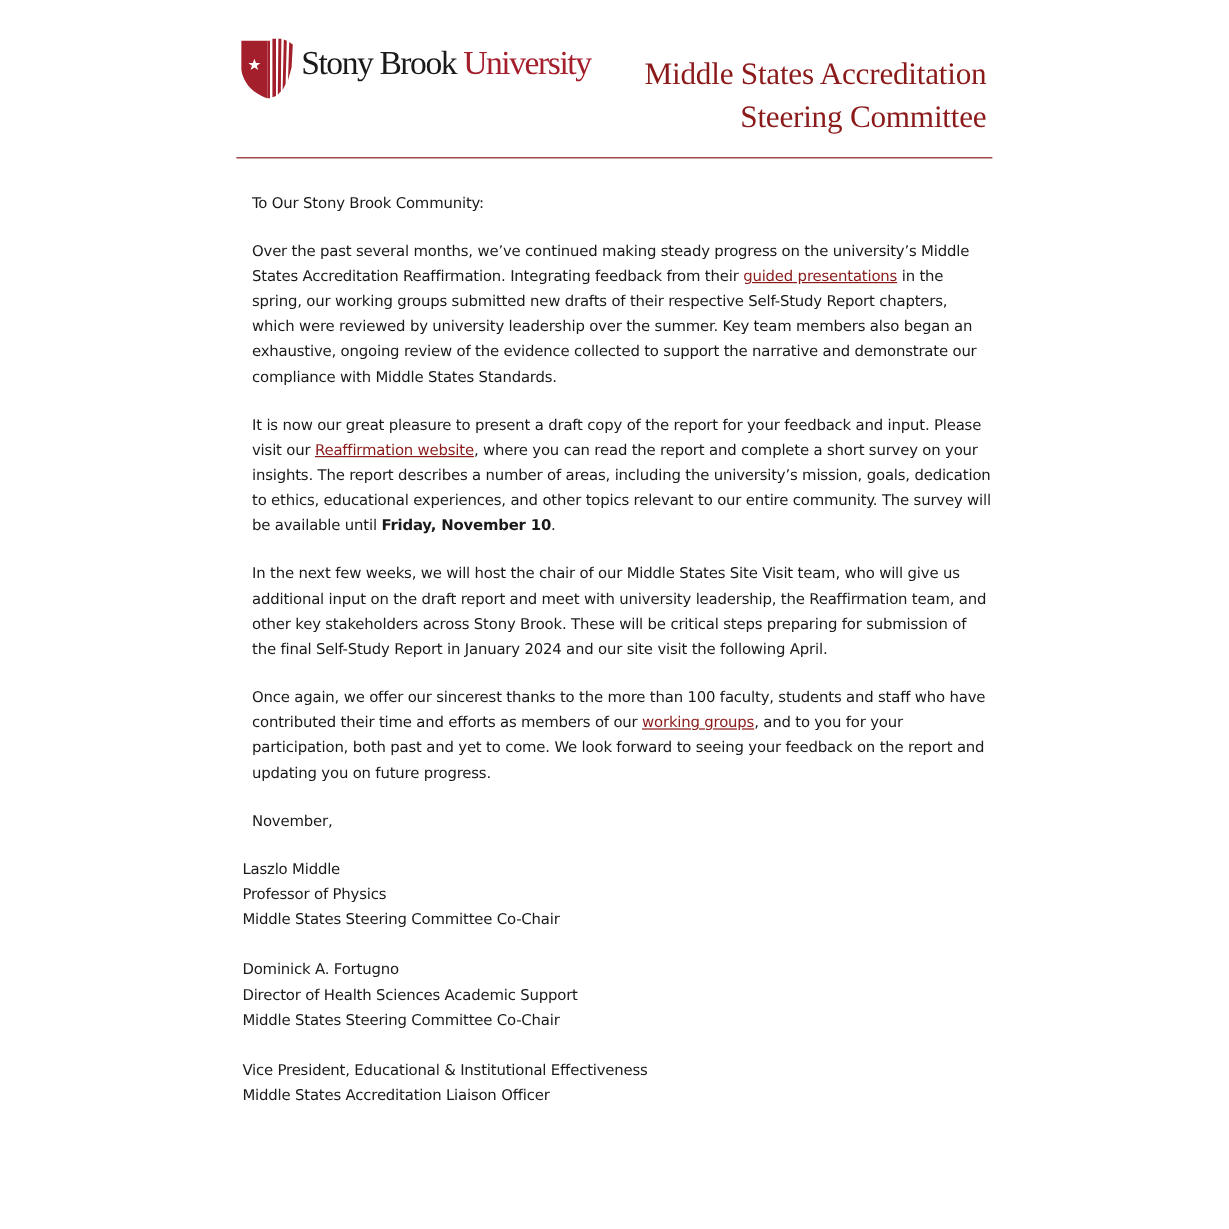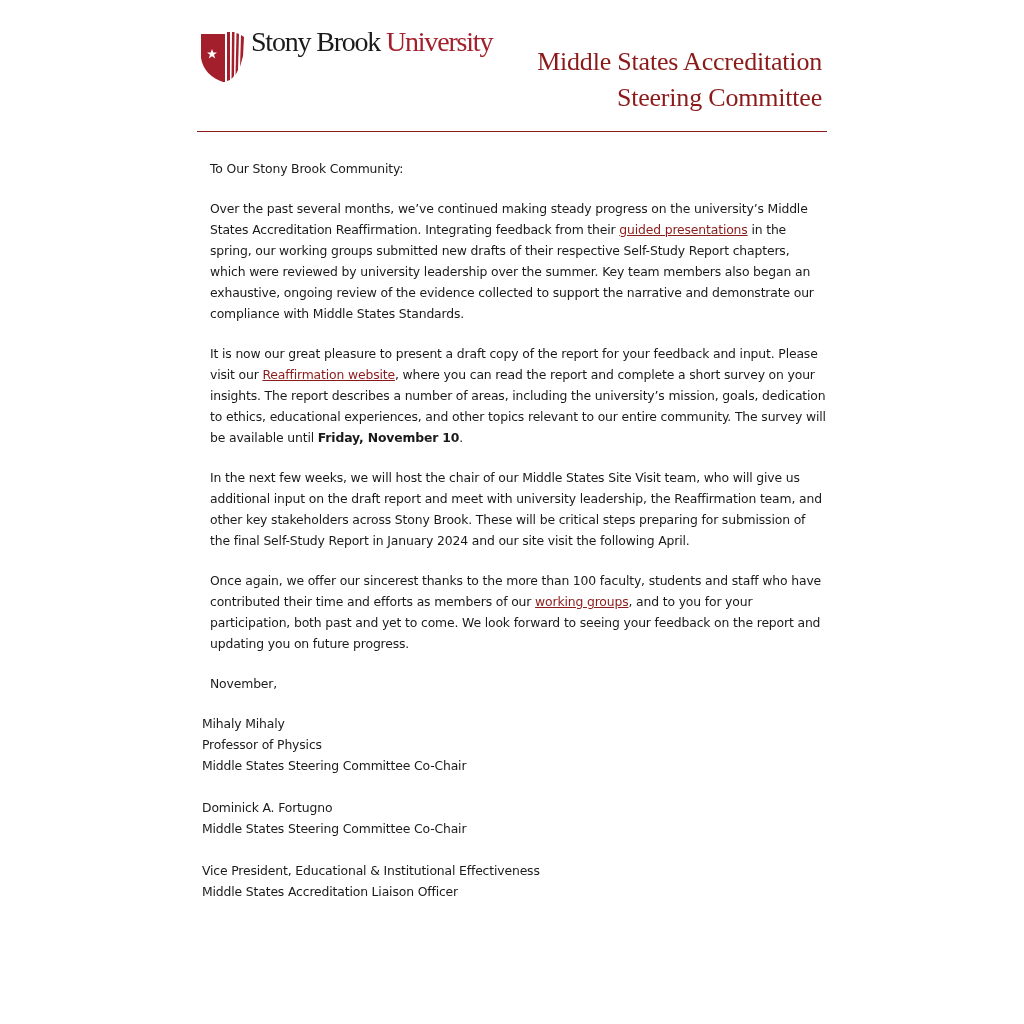--- a/index.html
+++ b/index.html
@@ -22,21 +22,21 @@
     .header {
       position: relative;
       height: 131px;
       border-bottom: 1px solid #8c1c1c;
     }
     .logo {
       position: absolute;
       left: 4px;
       top: 32px;
       display: flex;
-      align-items: flex-start;
+      align-items: center;
     }
     .shield {
       width: 44px;
       height: 50px;
       display: block;
     }
     .wordmark {
       font-family: "Liberation Serif", "DejaVu Serif", serif;
       font-size: 28px;
       letter-spacing: -1.2px;
@@ -114,26 +114,27 @@
 
     <p><span>It is now our great pleasure to present a draft copy of the report for your feedback and input. Please visit our </span><a href="#">Reaffirmation website</a><span>, where you can read the report and complete a short survey on your insights. The report describes a number of areas, including the university’s mission, goals, dedication to ethics, educational experiences, and other topics relevant to our entire community. The survey will be available until </span><strong>Friday, November 10</strong><span>.</span></p>
 
     <p>In the next few weeks, we will host the chair of our Middle States Site Visit team, who will give us additional input on the draft report and meet with university leadership, the Reaffirmation team, and other key stakeholders across Stony Brook. These will be critical steps preparing for submission of the final Self-Study Report in January 2024 and our site visit the following April.</p>
 
     <p><span>Once again, we offer our sincerest thanks to the more than 100 faculty, students and staff who have contributed their time and efforts as members of our </span><a href="#">working groups</a><span>, and to you for your participation, both past and yet to come. We look forward to seeing your feedback on the report and updating you on future progress.</span></p>
 
     <p>November,</p>
 
     <div class="sig">
-      <div>Mihaly Mihaly</div>
+      <div>Laszlo Middle</div>
       <div>Professor of Physics</div>
       <div>Middle States Steering Committee Co-Chair</div>
     </div>
     <div class="sig">
       <div>Dominick A. Fortugno</div>
+      <div>Director of Health Sciences Academic Support</div>
       <div>Middle States Steering Committee Co-Chair</div>
     </div>
     <div class="sig">
       <div>Vice President, Educational &amp; Institutional Effectiveness</div>
       <div>Middle States Accreditation Liaison Officer</div>
     </div>
   </div>
 </div>
 
 </body></html>

